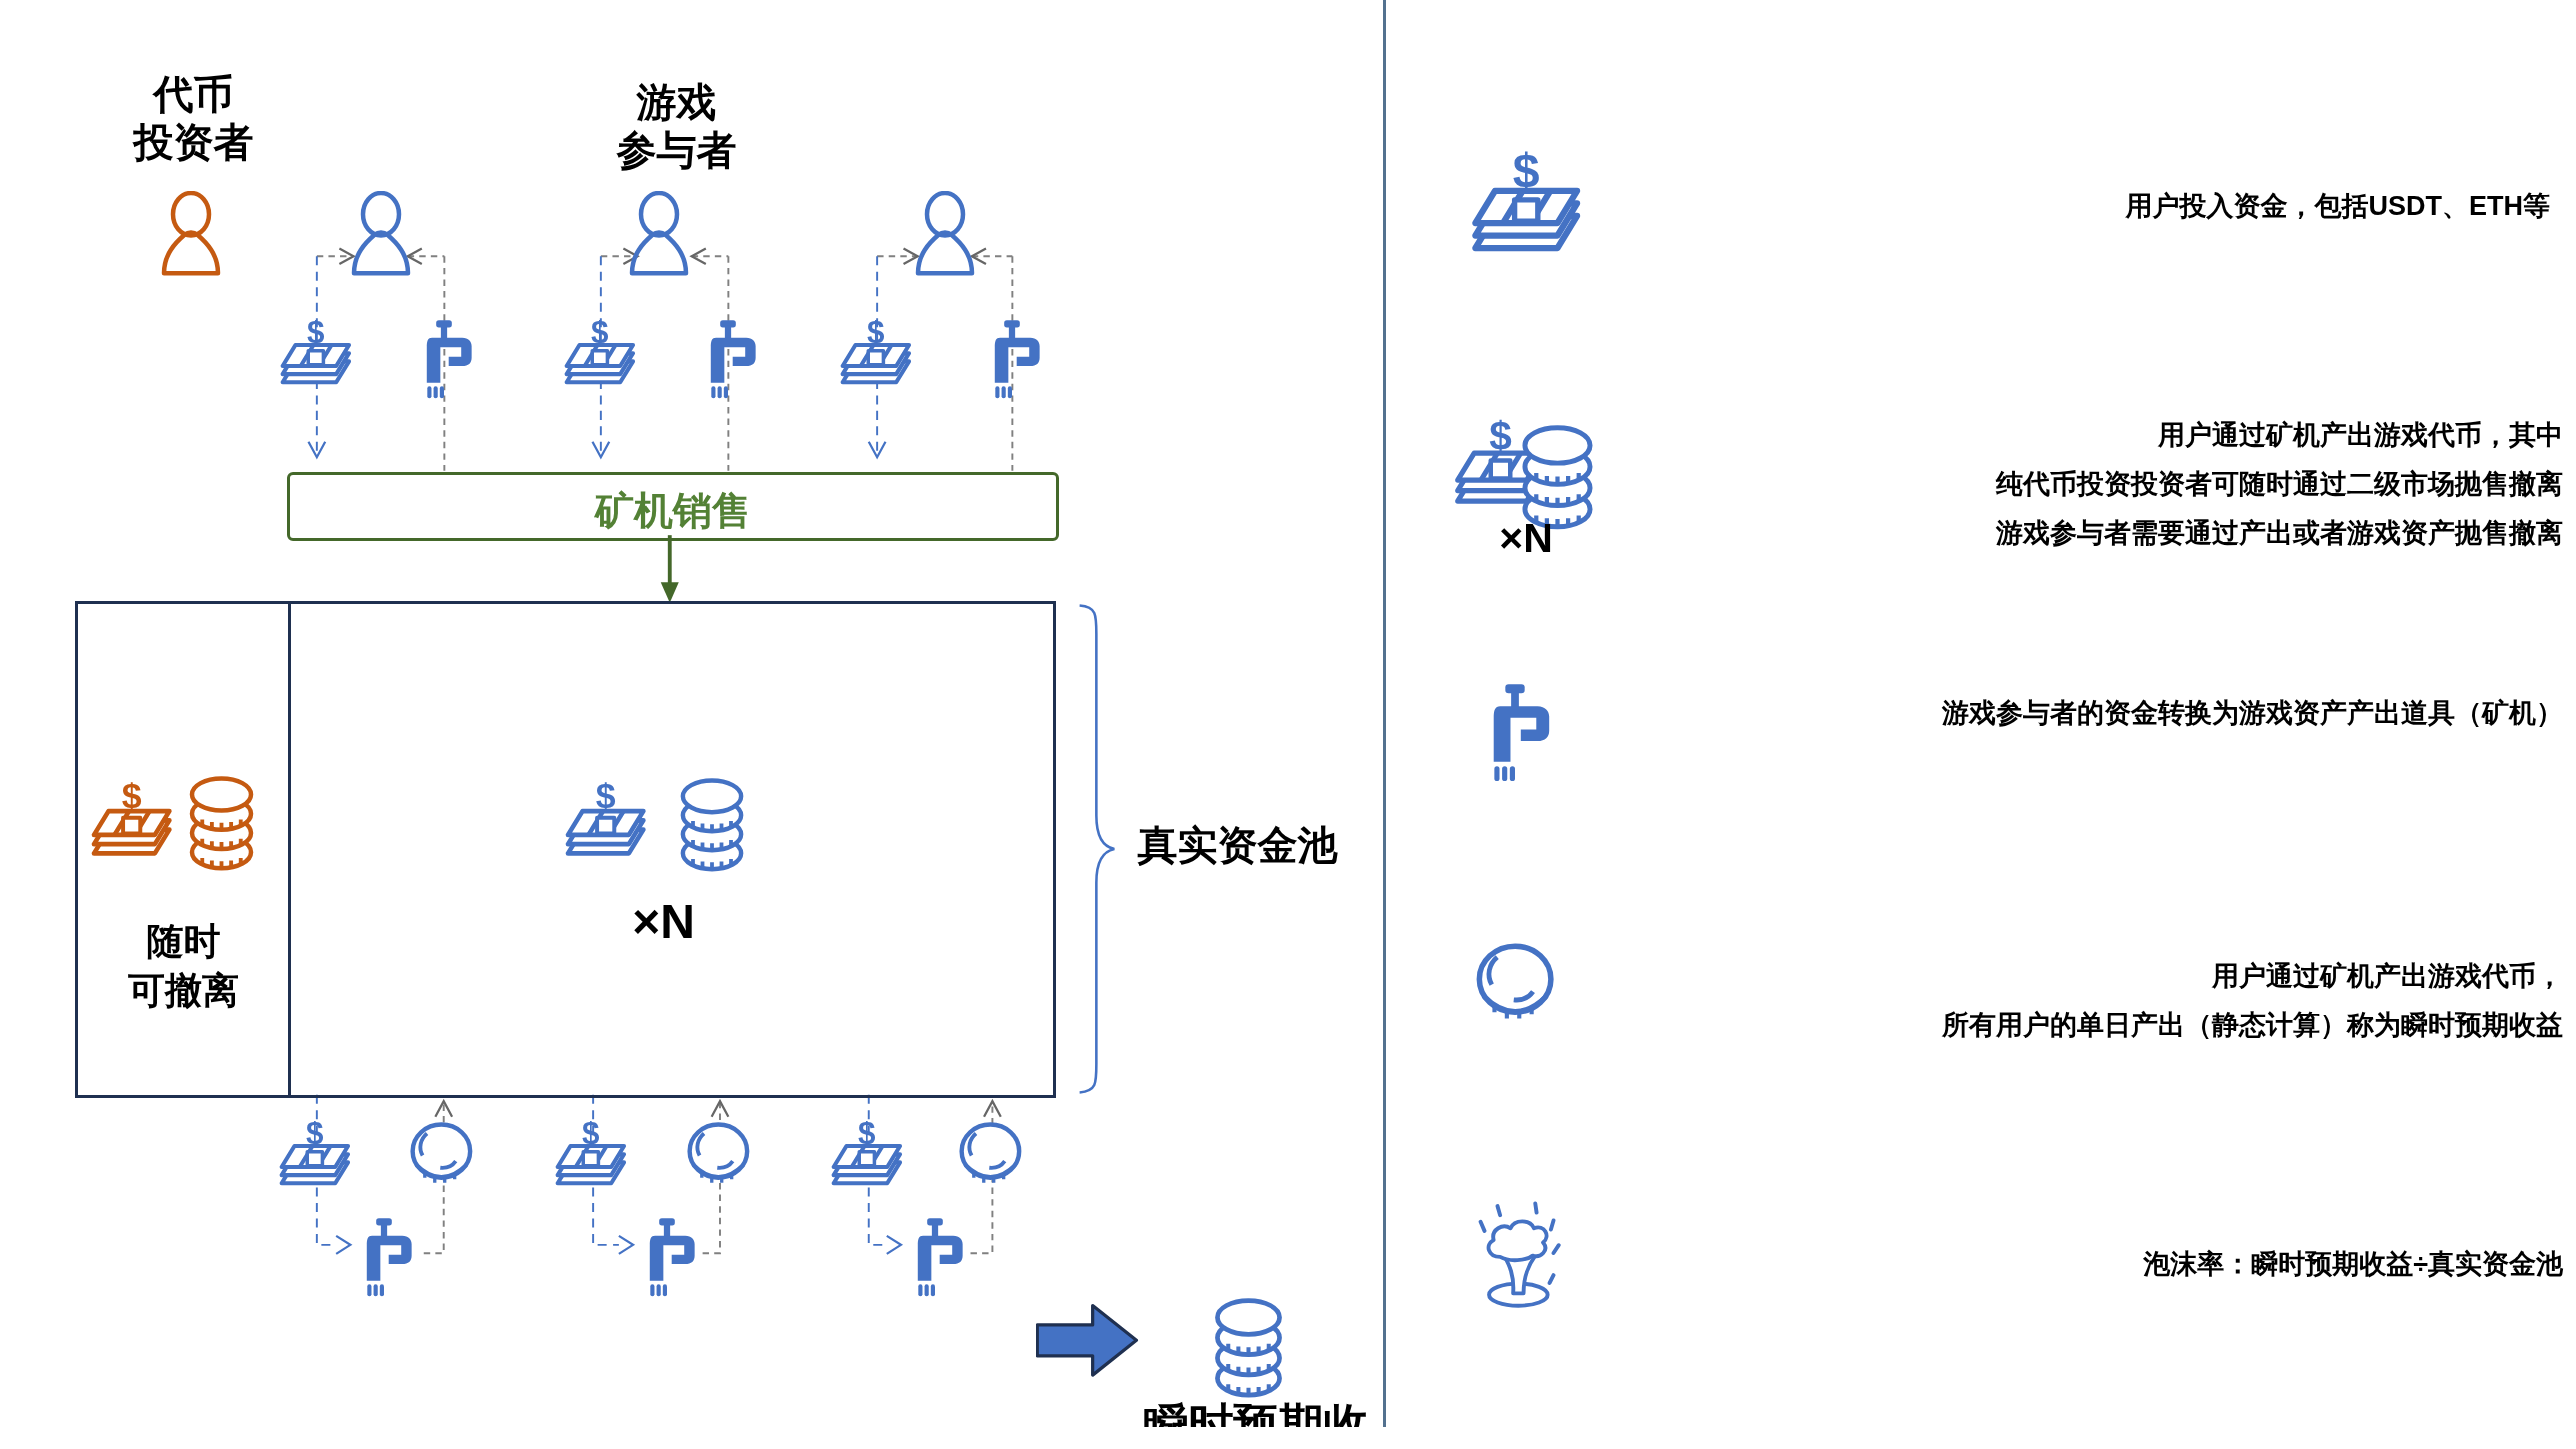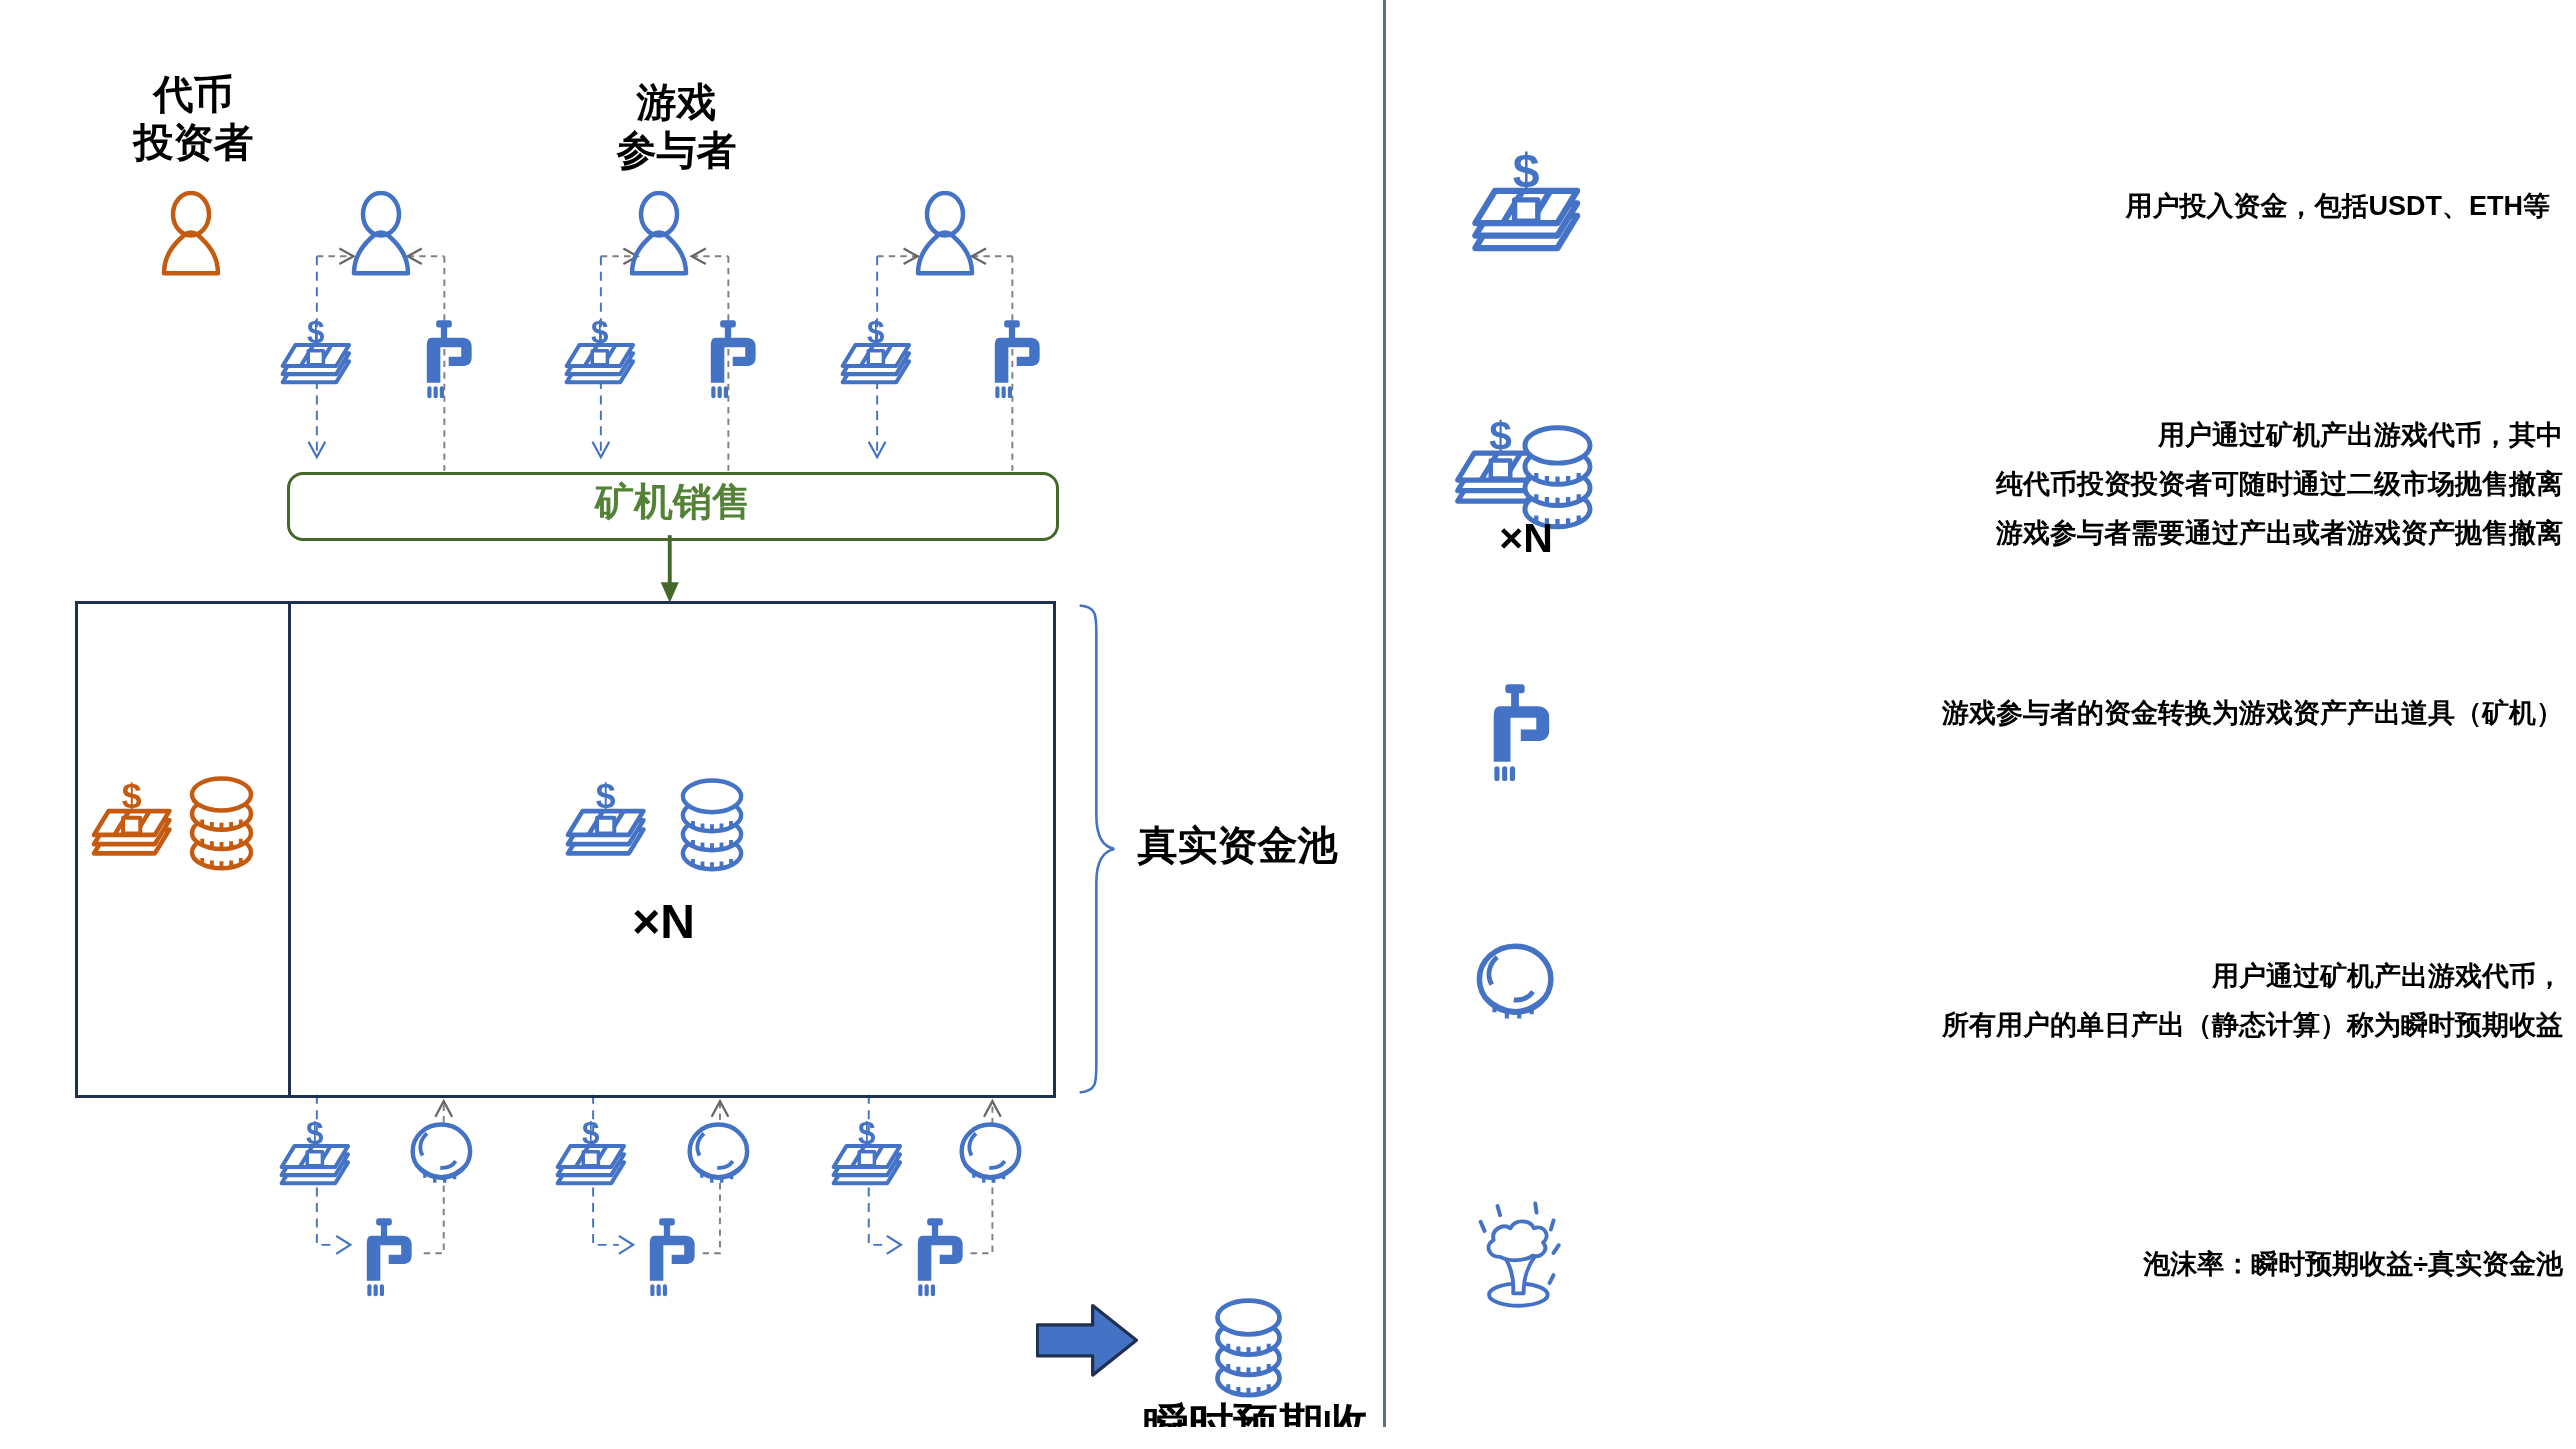--- a/index.html
+++ b/index.html
@@ -5,21 +5,21 @@
   html,body{margin:0;padding:0;background:#fff;}
   #canvas{position:relative;width:2576px;height:1427px;background:#fff;overflow:hidden;
           font-family:"Liberation Sans",sans-serif;}
   .abs{position:absolute;}
   .cn{font-family:"Liberation Sans",sans-serif;font-weight:700;color:#000;
       white-space:pre-line;text-align:center;}
   .legend-text{font-size:27px;line-height:49px;font-weight:700;color:#000;
       white-space:pre-line;text-align:right;}
   svg.icon{position:absolute;overflow:visible;}
   .greenbox{position:absolute;left:287px;top:472px;width:766px;height:63px;
-      border:3.2px solid #44682A;border-radius:16px;display:flex;align-items:flex-start;justify-content:center;}
+      border:3.2px solid #44682A;border-radius:6px;display:flex;align-items:flex-end;justify-content:center;}
   .bigbox{position:absolute;left:75px;top:601px;width:975px;height:491px;border:3.2px solid #1F3050;}
   .subdivider{position:absolute;left:288px;top:601px;width:3.2px;height:494px;background:#1F3050;}
   .pagedivider{position:absolute;left:1383px;top:0;width:2.6px;height:1449px;background:#53718F;}
 </style>
 </head>
 <body>
 
 <div id="canvas">
 
   <svg width="0" height="0" style="position:absolute">
@@ -178,20 +178,22 @@
 
   <div class="bigbox"></div>
   <div class="subdivider"></div>
 
   <svg class="icon" style="left:90px;top:779px;width:86px;height:88px;color:#C55A11" viewBox="0 0 134 136" width="86" height="88">
       <use href="#sym-cash"></use>
     </svg>
   <svg class="icon" style="left:183px;top:775px;width:77px;height:98px;color:#C55A11" viewBox="0 0 120 152" width="77" height="98">
       <use href="#sym-coinstack"></use>
     </svg>
+  <div class="abs cn" style="left:106px;top:917px;width:155px;font-size:37px;line-height:49px;">随时
+可撤离</div>
 
   <svg class="icon" style="left:564px;top:779px;width:86px;height:88px;color:#4472C4" viewBox="0 0 134 136" width="86" height="88">
       <use href="#sym-cash"></use>
     </svg>
   <svg class="icon" style="left:674px;top:777px;width:76px;height:97px;color:#4472C4" viewBox="0 0 118 150" width="76" height="97">
       <use href="#sym-coinstack"></use>
     </svg>
   <div class="abs cn" style="left:612px;top:894px;width:103px;font-size:48px;font-weight:600;">×N</div>
 
   <svg class="icon" style="left:1077px;top:603px;width:40px;height:492px;color:#4472C4" viewBox="0 0 62 764" width="40" height="492">

